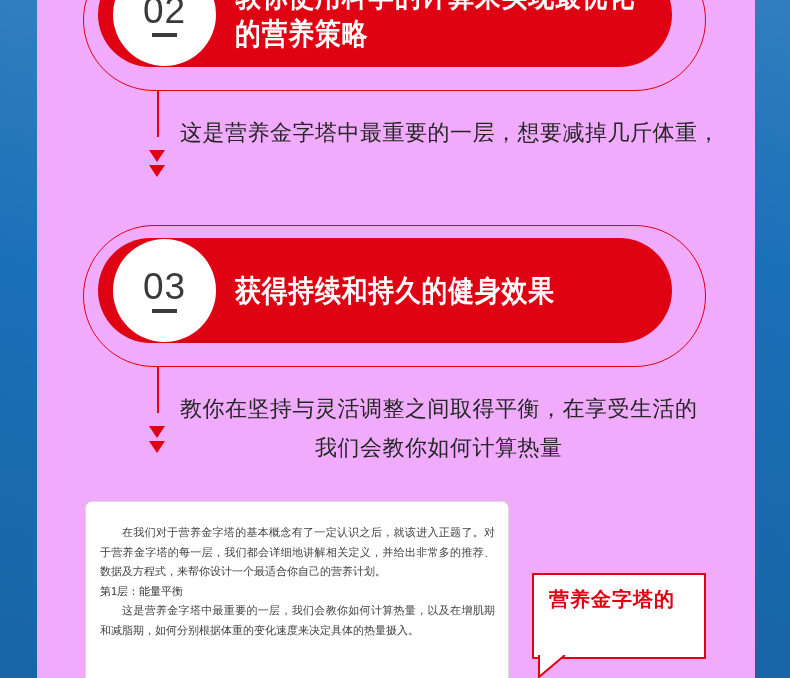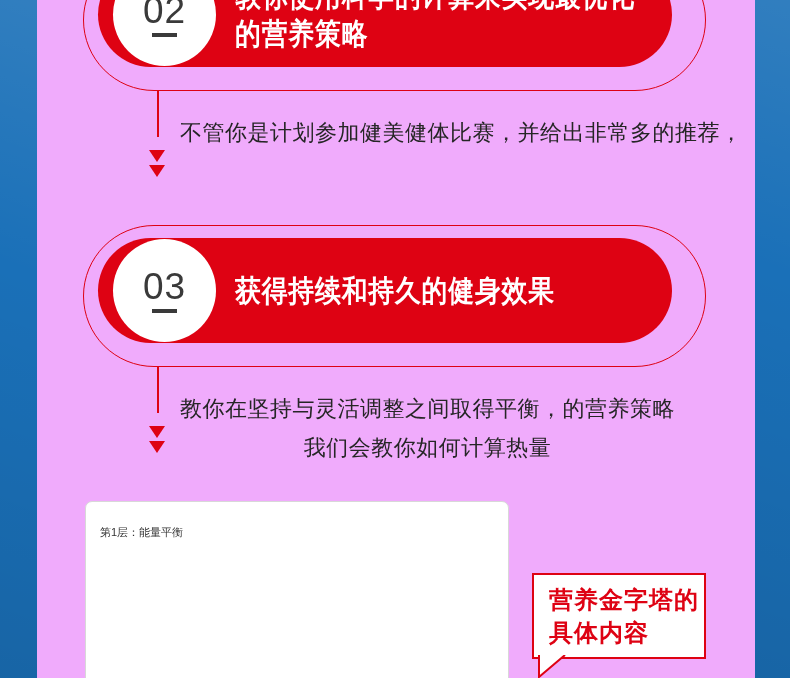--- a/index.html
+++ b/index.html
@@ -41,21 +41,21 @@
     padding:21px 13px 0 14px;color:var(--cardtext,#3f3f3f);
     font-size:11px;line-height:19.5px;text-align:justify;}
   .book-card p{margin:0;}
   .ind{text-indent:2em;}
   .hd{font-weight:normal;color:#333333;}
 
   
   .bubble{position:absolute;left:532px;top:573px;width:174px;height:86px;box-sizing:border-box;
     background:#ffffff;border:2px solid var(--red,#de0213);
     padding:8px 0 0 15px;color:var(--red,#de0213);font-weight:bold;
-    font-size:24px;line-height:33px;letter-spacing:1px;}
+    font-size:20px;line-height:33px;letter-spacing:1px;}
   .bubble-tail{position:absolute;left:4px;top:calc(100% - 2px);color:var(--red,#de0213);}
 </style>
 </head>
 <body>
 
 <div class="stage">
 
   <div class="band band-left"></div>
   <div class="band band-right"></div>
 
@@ -70,21 +70,21 @@
         <div>教你使用科学的计算来实现最优化</div>
         <div>的营养策略</div>
       </div>
     </div>
     <div class="tail"></div>
     <div class="arrows">
       <i class="tri"></i>
       <i class="tri"></i>
     </div>
     <div class="desc">
-      <div>不管你是计划参加健美健体比赛，并给出非常多的推荐，</div>
+      <div>这是营养金字塔中最重要的一层，想要减掉几斤体重，</div>
     </div>
   </section>
 
   <section class="banner" id="b03">
     <div class="outline"></div>
     <div class="pill">
       <div class="badge">
         <span class="badge-num">03</span>
         <span class="badge-line"></span>
       </div>
@@ -92,31 +92,32 @@
         <div>获得持续和持久的健身效果</div>
         <div></div>
       </div>
     </div>
     <div class="tail"></div>
     <div class="arrows">
       <i class="tri"></i>
       <i class="tri"></i>
     </div>
     <div class="desc">
-      <div>教你在坚持与灵活调整之间取得平衡，的营养策略</div>
+      <div>教你在坚持与灵活调整之间取得平衡，在享受生活的</div>
       <div>我们会教你如何计算热量</div>
     </div>
   </section>
 
   <div class="book-card">
+    <p class="ind">在我们对于营养金字塔的基本概念有了一定认识之后，就该进入正题了。对于营养金字塔的每一层，我们都会详细地讲解相关定义，并给出非常多的推荐、数据及方程式，来帮你设计一个最适合你自己的营养计划。</p>
     <p class="hd">第1层：能量平衡</p>
+    <p class="ind">这是营养金字塔中最重要的一层，我们会教你如何计算热量，以及在增肌期和减脂期，如何分别根据体重的变化速度来决定具体的热量摄入。</p>
   </div>
 
   <div class="bubble">
     <div>营养金字塔的</div>
-    <div>具体内容</div>
     <svg class="bubble-tail" width="30" height="24" viewBox="0 0 30 24">
       <polygon points="1,0 27,0 1,22" fill="#ffffff"></polygon>
       <path d="M27 0 L1 22 L1 0" fill="none" stroke="currentColor" stroke-width="2"></path>
     </svg>
   </div>
 
 </div>
 
 </body></html>

